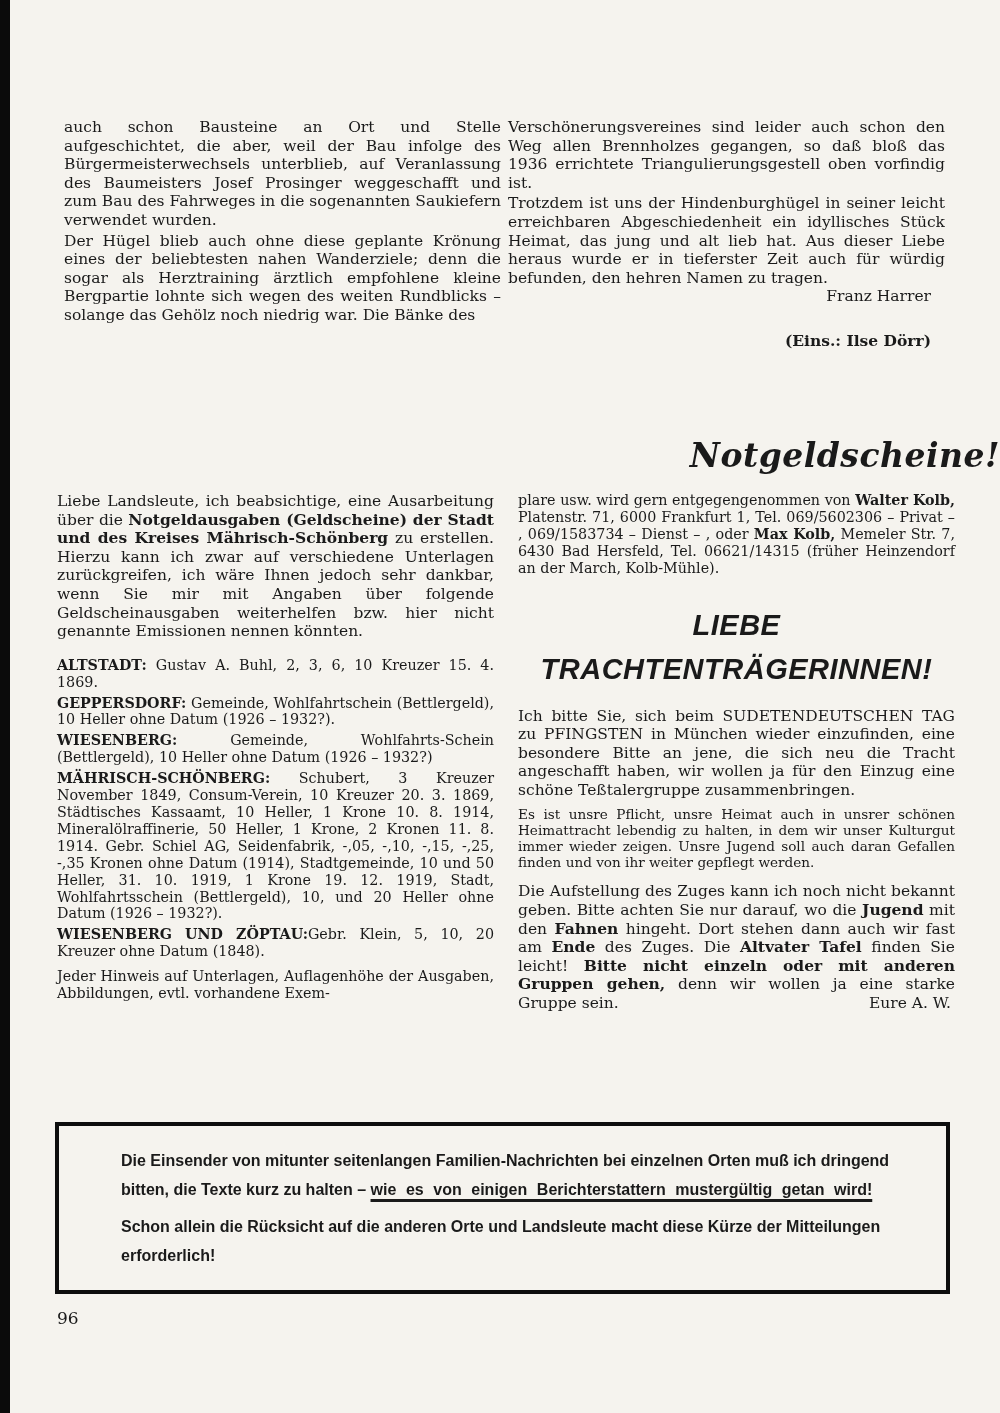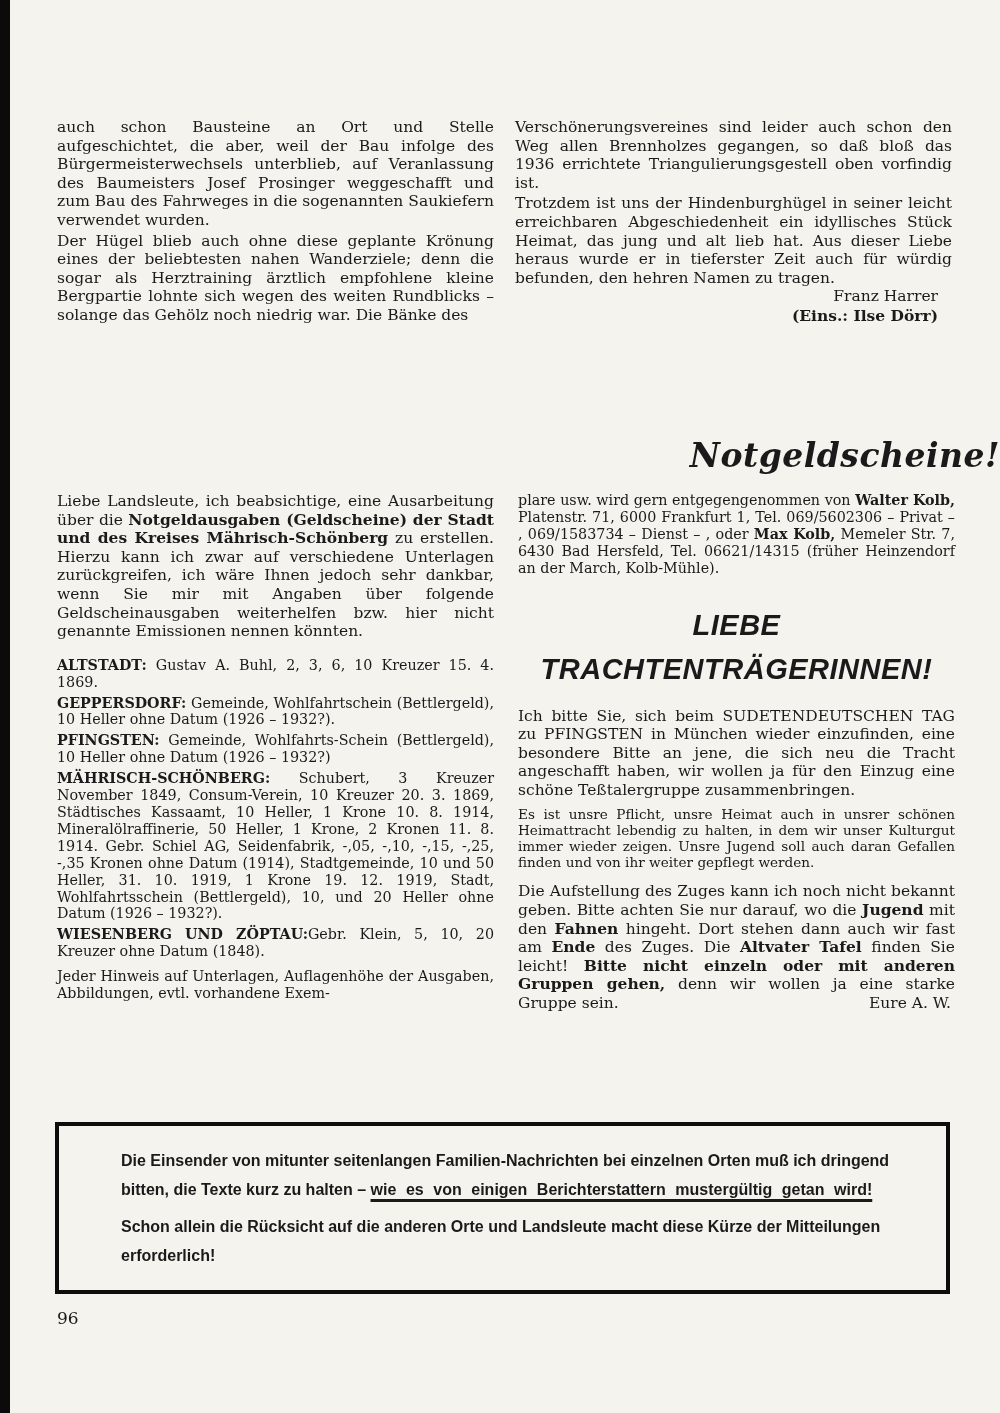--- a/index.html
+++ b/index.html
@@ -17,25 +17,25 @@
   }
   .scan-edge {
     position: absolute; left: 0; top: 0; bottom: 0; width: 10px;
     background: #0b0b0b;
   }
   .col { width: 437px; }
   p { margin: 0; text-align: justify; }
   .body-text { font-size: 15.5px; line-height: 18.6px; }
   .top-section {
     position: absolute; top: 118px; left: 57px; right: 48px;
-    display: flex; justify-content: space-between; gap: 7px;
+    display: flex; justify-content: center; gap: 7px;
   }
   .para-gap { margin-top: 2px; }
   .sig { text-align: right; padding-right: 14px; font-size: 15.5px; line-height: 19px; }
-  .sig.bold { font-weight: bold; }
+  .sig.bold { font-weight: bold; margin-top: 25px; }
 
   .notgeld-headline {
     position: absolute; top: 436px; left: 0; right: 0;
     text-align: right;
     font-size: 33px; font-weight: bold; font-style: italic;
     letter-spacing: 0.5px;
   }
 
   .mid-left  { position: absolute; top: 492px; left: 57px;  width: 437px; }
   .mid-right { position: absolute; top: 492px; left: 518px; width: 437px; }
@@ -99,21 +99,21 @@
     </div>
   </div>
 
   <div class="notgeld-headline">Notgeldscheine!</div>
 
   <div class="mid-left">
     <p class="body-text"><span>Liebe Landsleute, ich beabsichtige, eine Ausarbeitung über die </span><span class="b">Notgeldausgaben (Geldscheine) der Stadt und des Kreises Mährisch-Schönberg</span><span> zu erstellen. Hierzu kann ich zwar auf verschiedene Unterlagen zurückgreifen, ich wäre Ihnen jedoch sehr dankbar, wenn Sie mir mit Angaben über folgende Geldscheinausgaben weiterhelfen bzw. hier nicht genannte Emissionen nennen könnten.</span></p>
     <div class="entries">
       <p class="entry"><span class="b">ALTSTADT:</span><span> Gustav A. Buhl, 2, 3, 6, 10 Kreuzer 15. 4. 1869.</span></p>
       <p class="entry"><span class="b">GEPPERSDORF:</span><span> Gemeinde, Wohlfahrtschein (Bettlergeld), 10 Heller ohne Datum (1926 – 1932?).</span></p>
-      <p class="entry"><span class="b">PFINGSTEN:</span><span> Gemeinde, Wohlfahrts-Schein (Bettlergeld), 10 Heller ohne Datum (1926 – 1932?)</span></p>
+      <p class="entry"><span class="b">WIESENBERG:</span><span> Gemeinde, Wohlfahrts-Schein (Bettlergeld), 10 Heller ohne Datum (1926 – 1932?)</span></p>
       <p class="entry"><span class="b">MÄHRISCH-SCHÖNBERG:</span><span> Schubert, 3 Kreuzer November 1849, Consum-Verein, 10 Kreuzer 20. 3. 1869, Städtisches Kassaamt, 10 Heller, 1 Krone 10. 8. 1914, Mineralölraffinerie, 50 Heller, 1 Krone, 2 Kronen 11. 8. 1914. Gebr. Schiel AG, Seidenfabrik, -,05, -,10, -,15, -,25, -,35 Kronen ohne Datum (1914), Stadtgemeinde, 10 und 50 Heller, 31. 10. 1919, 1 Krone 19. 12. 1919, Stadt, Wohlfahrtsschein (Bettlergeld), 10, und 20 Heller ohne Datum (1926 – 1932?).</span></p>
       <p class="entry"><span class="b">WIESENBERG UND ZÖPTAU:</span><span>Gebr. Klein, 5, 10, 20 Kreuzer ohne Datum (1848).</span></p>
     </div>
     <p class="closing">Jeder Hinweis auf Unterlagen, Auflagenhöhe der Ausgaben, Abbildungen, evtl. vorhandene Exem-</p>
   </div>
 
   <div class="mid-right">
     <p class="kolb"><span>plare usw. wird gern entgegengenommen von </span><span class="b">Walter Kolb,</span><span> Platenstr. 71, 6000 Frankfurt 1, Tel. 069/5602306 – Privat – , 069/1583734 – Dienst – , oder </span><span class="b">Max Kolb,</span><span> Memeler Str. 7, 6430 Bad Hersfeld, Tel. 06621/14315 (früher Heinzendorf an der March, Kolb-Mühle).</span></p>
 
     <div class="tracht-headline">

